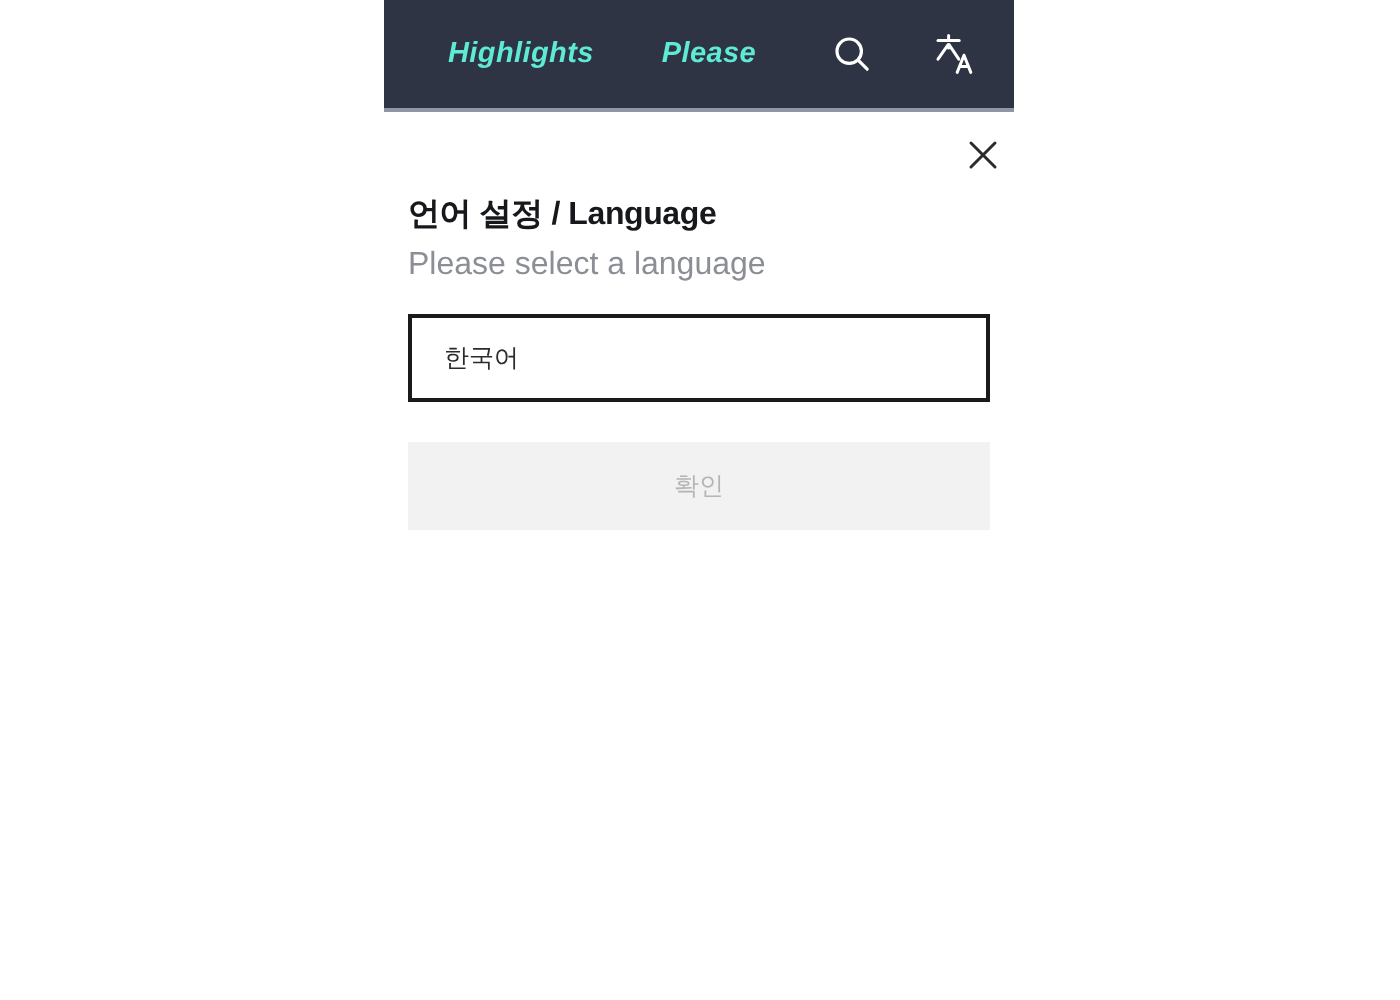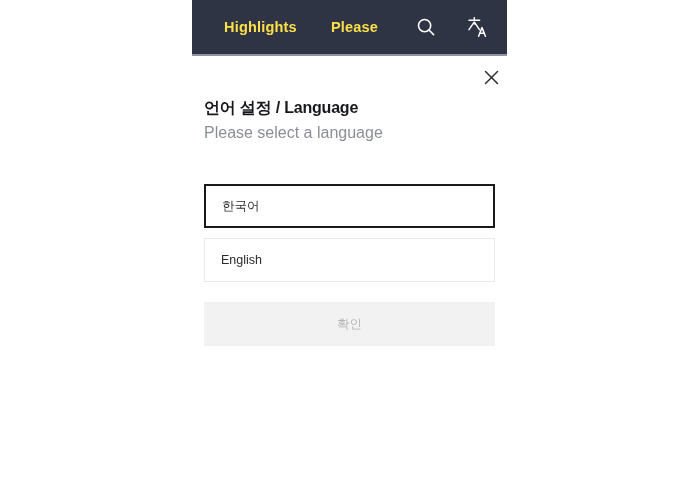--- a/index.html
+++ b/index.html
@@ -29,26 +29,27 @@
     top: 0;
     width: 315px;
     height: 56px;
     background: #2e3444;
     border-bottom: 2px solid #8f95a3;
     box-sizing: border-box;
     display: flex;
     align-items: center;
   }
   .nav-link {
-    color: #fde047;
+    color: #5eead4;
     font-size: 14.5px;
     font-weight: bold;
     letter-spacing: 0.2px;
     white-space: nowrap;
     cursor: pointer;
+    font-style: italic;
   }
   .nav-link.highlights { margin-left: 32px; }
   .nav-link.topics { margin-left: 34px; }
 
   .nav-icon {
     display: flex;
     align-items: center;
     justify-content: center;
     cursor: pointer;
   }
@@ -93,21 +94,21 @@
     line-height: 1.2;
   }
   .modal-subtitle {
     margin: 6px 0 0 0;
     font-size: 16px;
     color: #8b8f95;
     line-height: 1.2;
   }
 
   .options {
-    margin-top: 42px;
+    margin-top: 15px;
   }
 
   .option {
     box-sizing: border-box;
     height: 44px;
     border: 1px solid #e9e9e9;
     background: #ffffff;
     display: flex;
     align-items: center;
     padding-left: 16px;
@@ -185,23 +186,20 @@
       <h1 class="modal-title">언어 설정 / Language</h1>
 
       <p class="modal-subtitle">Please select a language</p>
 
       <div class="options">
 
         <div class="option selected">
           <span>한국어</span>
         </div>
 
-        <div class="option">
-          <span>English</span>
-        </div>
 
 
 
       </div>
 
       <div class="confirm-wrap">
         <div class="confirm-btn">확인</div>
       </div>
 
     </div>

